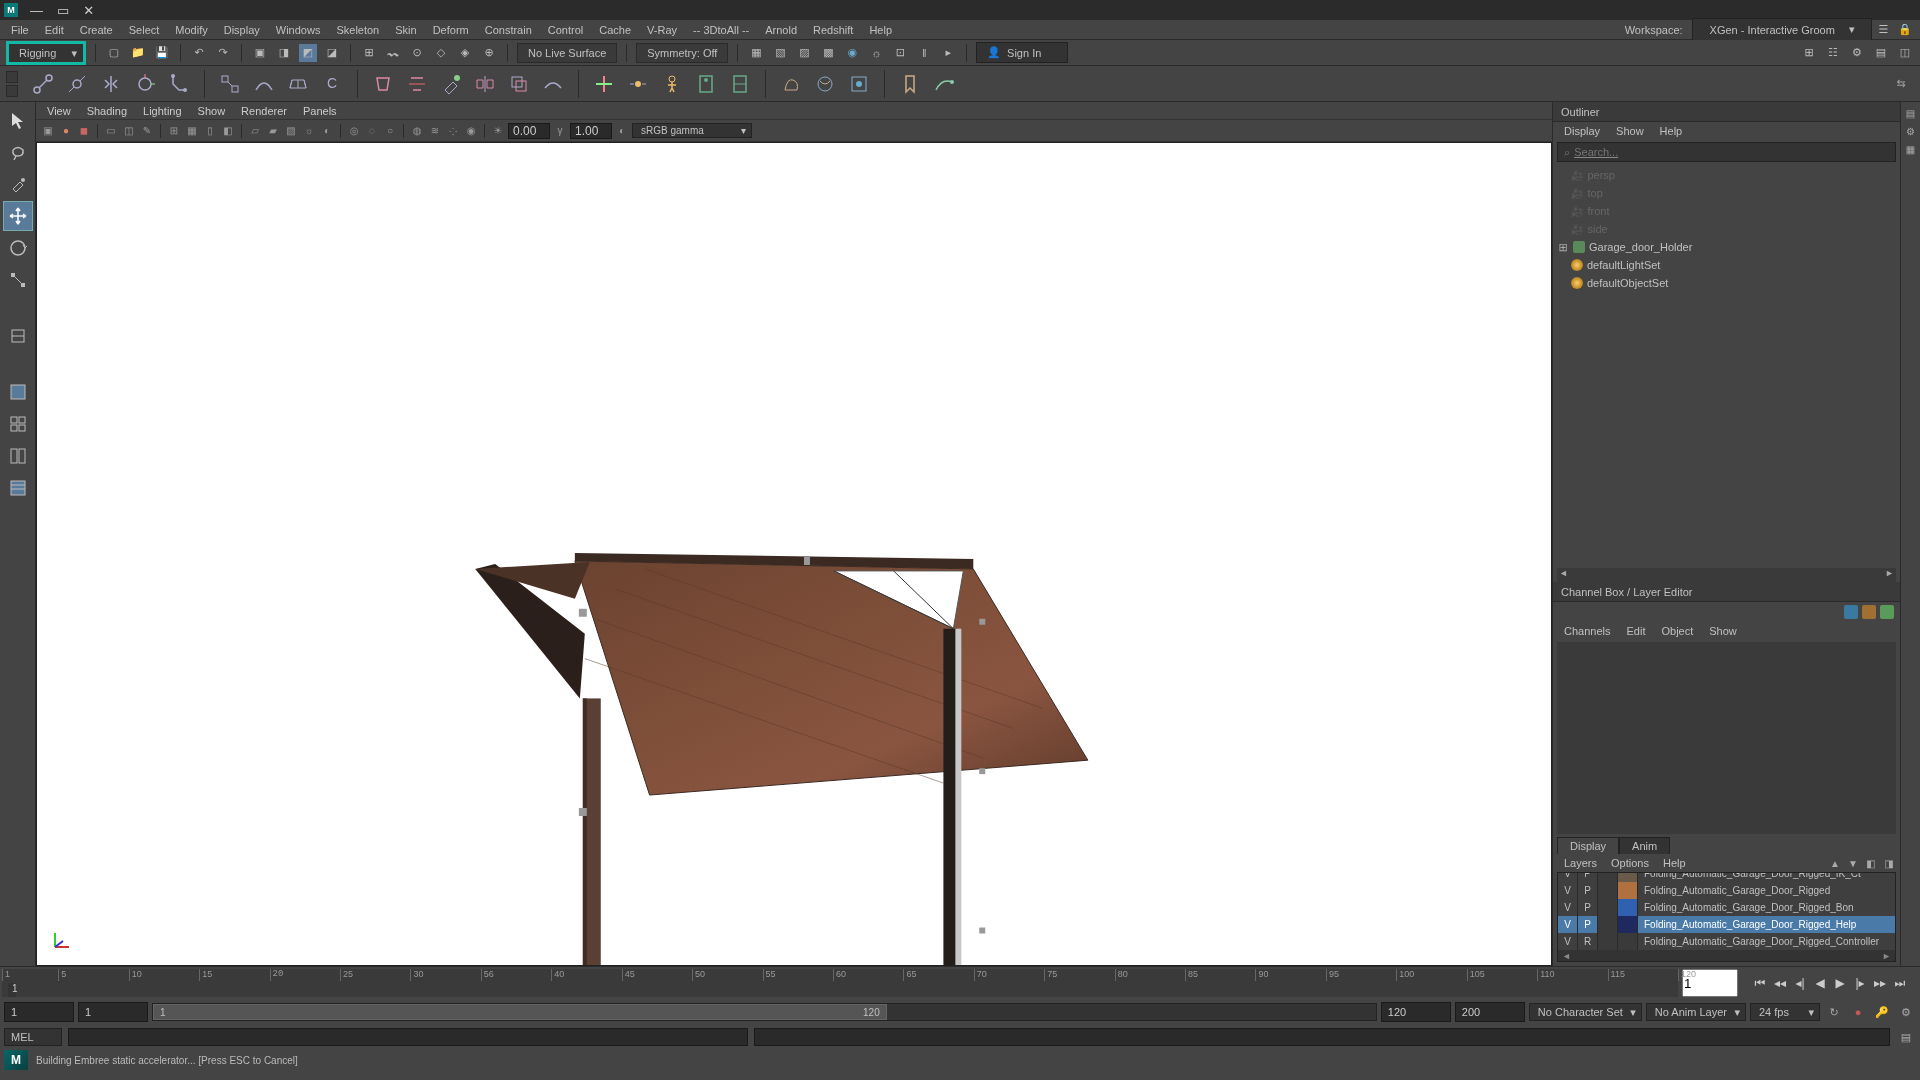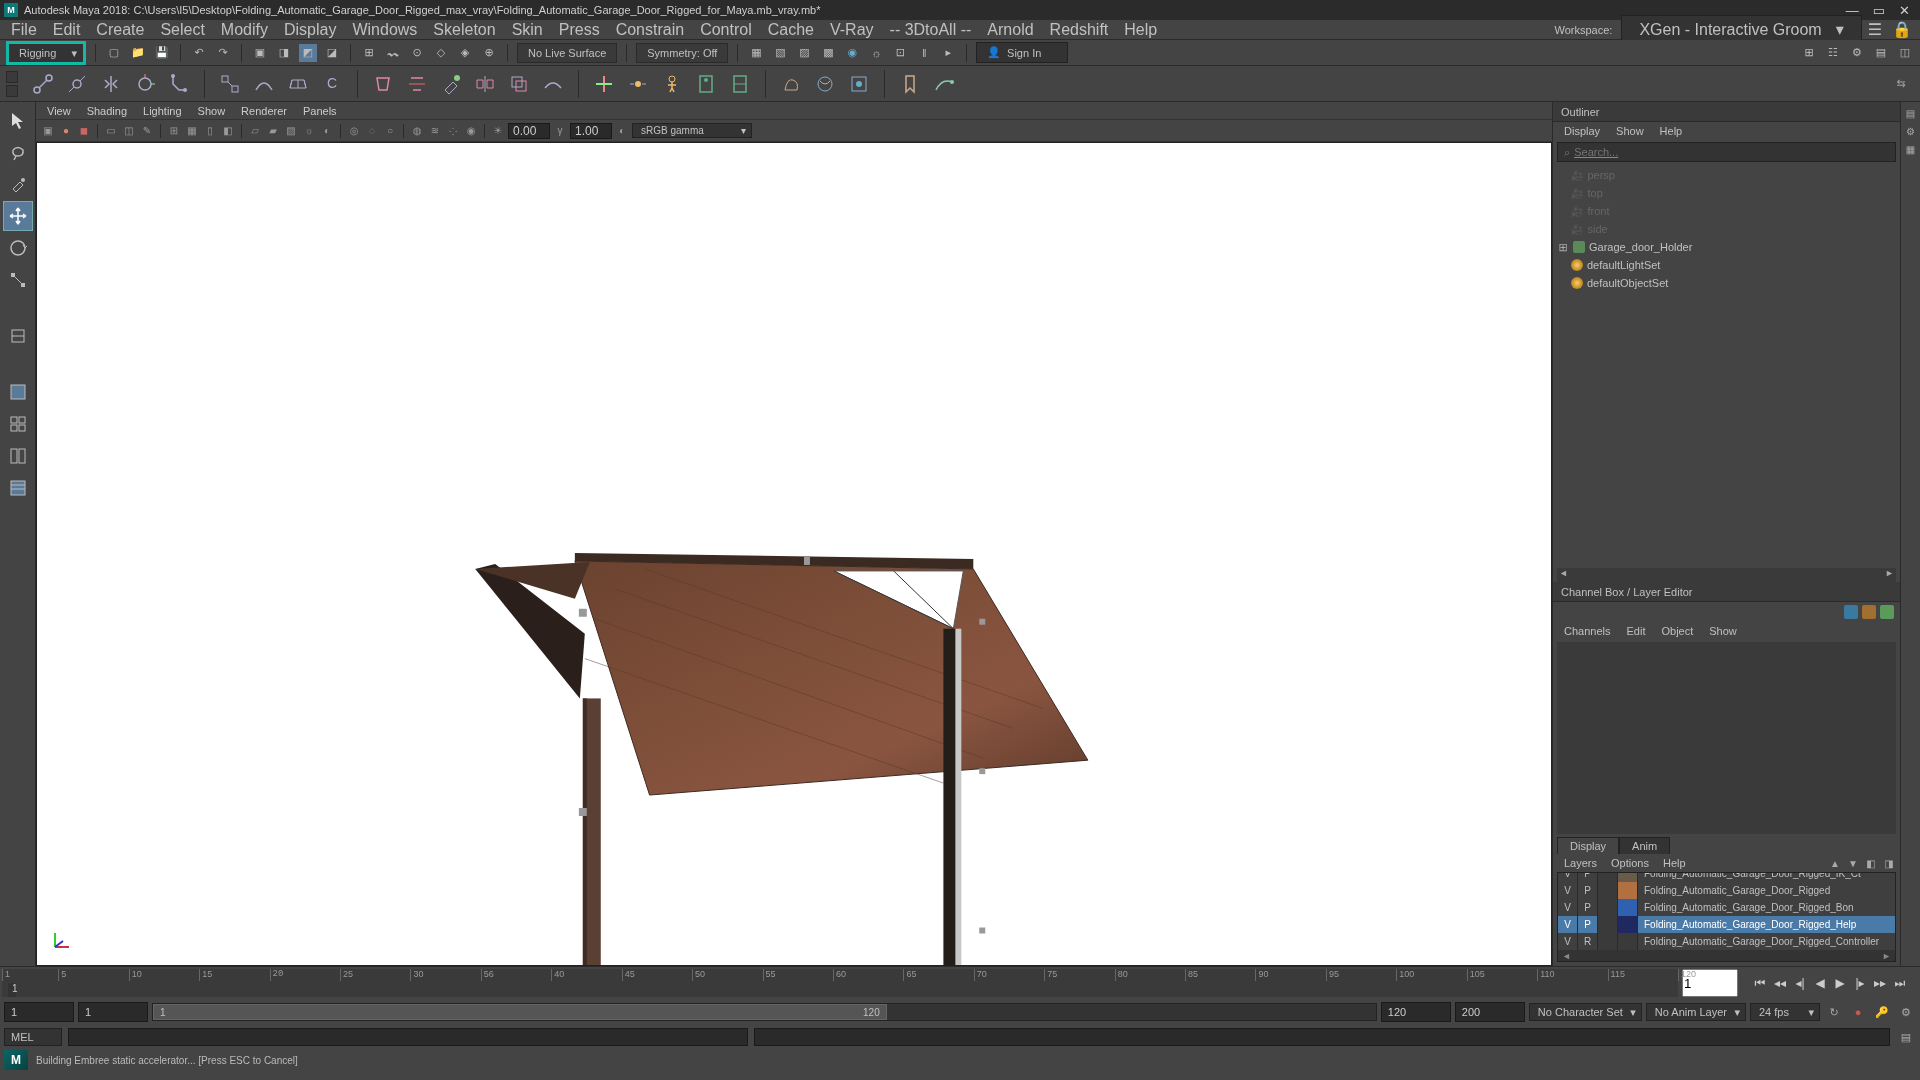--- a/index.html
+++ b/index.html
@@ -3,21 +3,21 @@
 <meta charset="utf-8">
 <style>
 * { margin: 0; padding: 0; box-sizing: border-box; font-family: "Segoe UI", Tahoma, sans-serif; user-select: none; }
 body { background: #444444; color: #c0c0c0; font-size: 11px; width: 1920px; height: 1080px; overflow: hidden; display: flex; flex-direction: column; }
 .title-bar { height: 20px; background: #2b2b2b; display: flex; align-items: center; padding: 0 4px; color: #d0d0d0; }
 .title-bar .logo { width: 14px; height: 14px; background: #0d7a7a; margin-right: 6px; display:flex; align-items:center; justify-content:center; color:#fff; font-size:9px; font-weight:bold;}
 .title-bar .title { flex: 1; font-size: 11px; overflow:hidden; white-space:nowrap; }
 .win-controls { display: flex; gap: 14px; padding: 0 6px; }
 .win-controls span { cursor: pointer; font-size: 13px; }
 .menu-bar { height: 20px; background: #444444; display: flex; align-items: center; padding: 0 4px; gap: 2px; border-bottom: 1px solid #2a2a2a; }
-.menu-bar span { padding: 2px 7px; cursor: pointer; font-size: 16px; }
+.menu-bar span { padding: 2px 7px; cursor: pointer; font-size: 11px; }
 .menu-bar .spacer { flex: 1; }
 .menu-bar .workspace-label { font-size: 11px; }
 .menu-bar .workspace-dd { background: #333; padding: 2px 10px; border: 1px solid #222; font-size: 11px; min-width: 150px; display:flex; justify-content:space-between; align-items:center;}
 .shelf-top { height: 26px; background: #444444; display: flex; align-items: center; padding: 0 6px; gap: 6px; border-bottom: 1px solid #2a2a2a; }
 .shelf-top .dd { background: #333; border: 3px solid #14b8a6; padding: 3px 22px 3px 10px; font-size: 11px; position:relative; min-width:80px;}
 .shelf-top .dd::after{content:"▾"; position:absolute; right:6px;}
 .shelf-top .icon-btn { width: 18px; height: 18px; display: flex; align-items: center; justify-content: center; cursor: pointer; color:#bbb;}
 .shelf-top .sep { width: 1px; height: 18px; background: #2a2a2a; margin: 0 3px; }
 .shelf-top .text-btn { padding: 3px 10px; background: #3a3a3a; border: 1px solid #2a2a2a; font-size: 11px; }
 .shelf-top .signin { display: flex; align-items: center; gap: 6px; padding: 3px 26px 3px 10px; background: #333; border:1px solid #222; }
@@ -106,39 +106,38 @@
 .status-row .mlogo{width:24px;height:20px;background:linear-gradient(135deg,#0a6666,#0a4040);color:#fff;display:flex;align-items:center;justify-content:center;font-size:12px;font-weight:bold;}
 .status-row .msg{font-size:10px;color:#bbb;flex:1;}
 .right-edge { width: 20px; background: #444; border-left:1px solid #2a2a2a; display:flex; flex-direction:column; align-items:center; padding:4px 0; gap:4px;}
 .right-edge .re{width:14px;height:14px;color:#aaa;font-size:10px;display:flex;align-items:center;justify-content:center;cursor:pointer;}
 </style>
 </head>
 <body>
 
 <div class="title-bar">
   <div class="logo">M</div>
-  <div class="title">Autodesk Maya 2018: C:\Users\I5\Desktop\Folding_Automatic_Garage_Door_Rigged_max_vray\Folding_Automatic_Garage_Door_Rigged_for_Maya.mb_vray.mb*</div>
   <div class="win-controls">
     <span>—</span>
     <span>▭</span>
     <span>✕</span>
   </div>
 </div>
 
 <div class="menu-bar">
   <span>File</span>
   <span>Edit</span>
   <span>Create</span>
   <span>Select</span>
   <span>Modify</span>
   <span>Display</span>
   <span>Windows</span>
   <span>Skeleton</span>
   <span>Skin</span>
-  <span>Press</span>
+  <span>Deform</span>
   <span>Constrain</span>
   <span>Control</span>
   <span>Cache</span>
   <span>V-Ray</span>
   <span>-- 3DtoAll --</span>
   <span>Arnold</span>
   <span>Redshift</span>
   <span>Help</span>
   <div class="spacer"></div>
   <span class="workspace-label">Workspace:</span>

